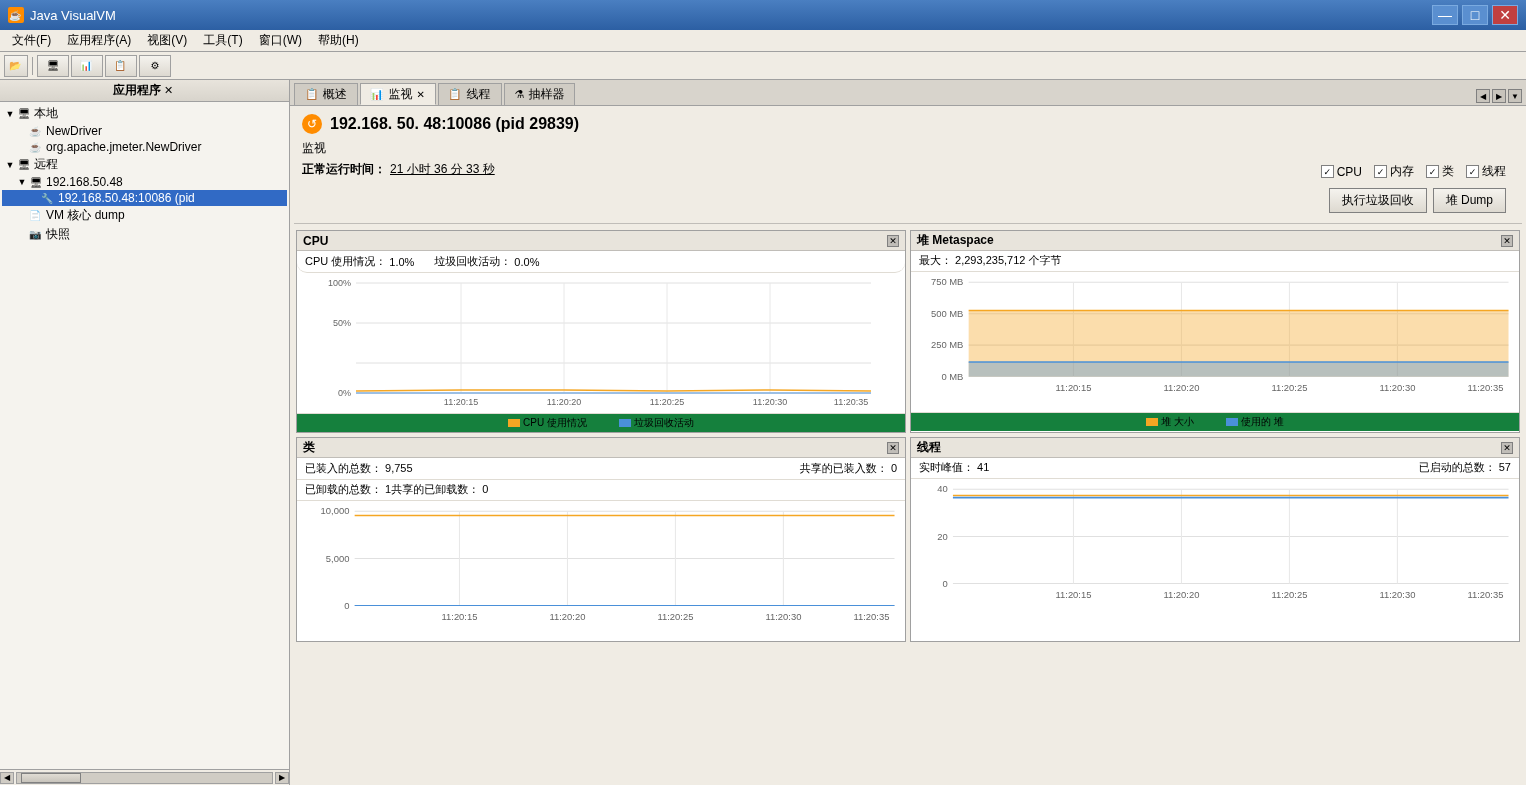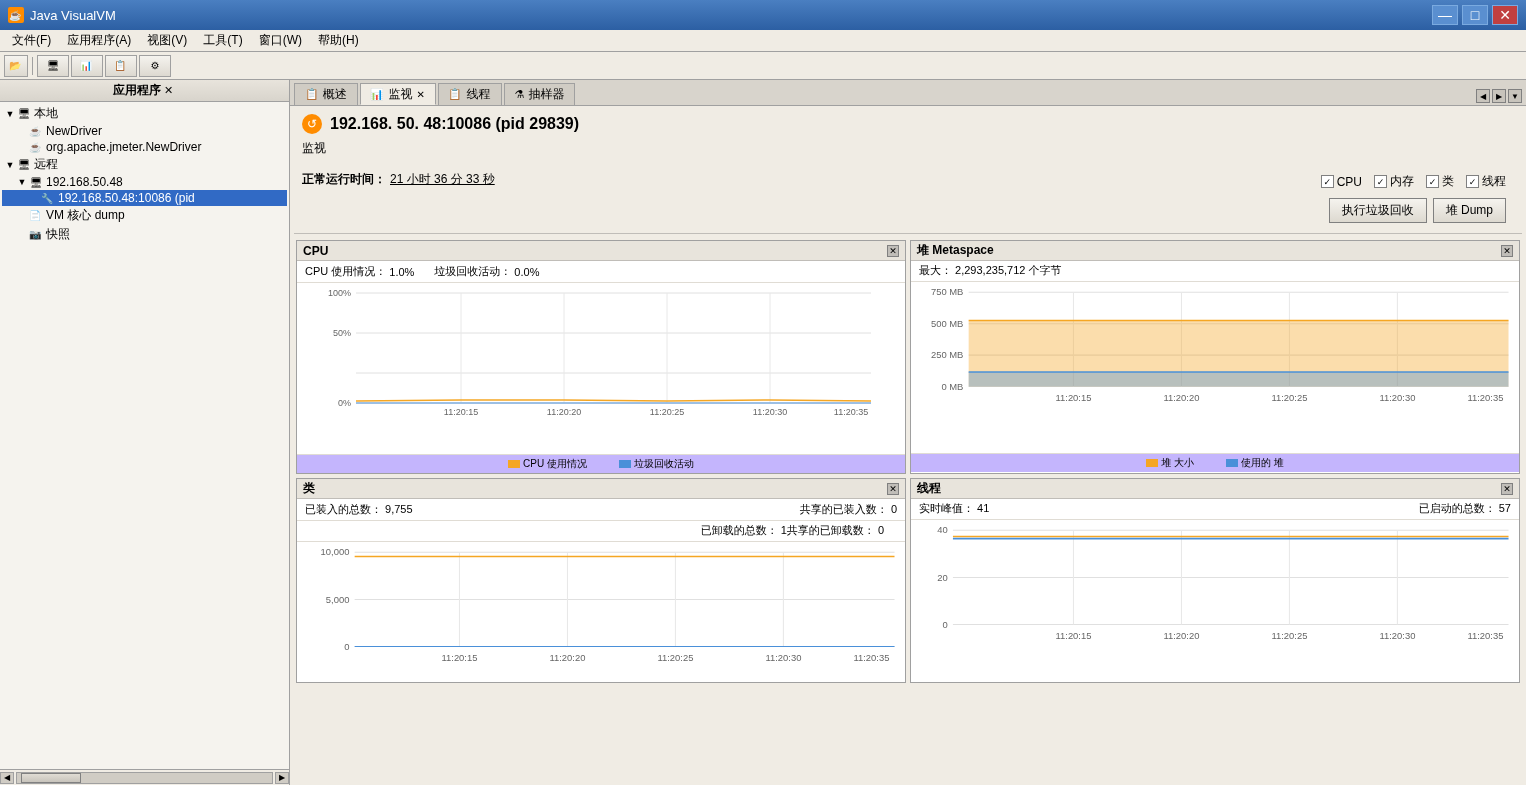--- a/index.html
+++ b/index.html
@@ -76,27 +76,27 @@
     .action-btn { padding: 3px 12px; background: linear-gradient(to bottom, #f5f3ee, #ddd9d0); border: 1px solid #808080; cursor: pointer; font-size: 12px; }
     
     
     .charts-grid { display: grid; grid-template-columns: 1fr 1fr; grid-template-rows: auto auto; gap: 0; }
     
     .chart-panel { border: 1px solid #a0a0a0; margin: 2px; background: white; }
     .chart-header { display: flex; align-items: center; justify-content: space-between; padding: 2px 6px; background: #e8e4dc; border-bottom: 1px solid #c0bdb8; height: 20px; }
     .chart-title { font-size: 12px; font-weight: bold; }
     .chart-close { width: 12px; height: 12px; background: #c0bdb8; border: 1px solid #808080; cursor: pointer; display: flex; align-items: center; justify-content: center; font-size: 9px; }
     
-    .chart-stats { display: flex; gap: 20px; padding: 3px 8px; border-bottom: 1px solid #e0dcd4; font-size: 11px; }
+    .chart-stats { display: flex; gap: 20px; padding: 3px 8px; border-bottom: 1px solid #e0dcd4; font-size: 11px; border-radius: 10px; }
     .chart-stat { display: flex; align-items: center; gap: 3px; }
     
     .chart-body { position: relative; height: 140px; overflow: hidden; }
     .chart-svg { width: 100%; height: 100%; }
     
-    .chart-legend { display: flex; align-items: center; justify-content: center; gap: 32px; padding: 2px 4px; background: #c4b5fd; border-top: 1px solid #e0dcd4; font-size: 10px; margin-top: 31px; }
+    .chart-legend { display: flex; align-items: center; justify-content: center; gap: 32px; padding: 2px 4px; background: #15803d; border-top: 1px solid #e0dcd4; font-size: 10px; }
     .legend-item { display: flex; align-items: center; gap: 3px; }
     .legend-color { width: 12px; height: 8px; }
   </style>
 </head>
 <body>
 
 <div class="title-bar">
   <div class="title-bar-left">
     <div class="title-icon">☕</div>
     <span class="title-text">Java VisualVM</span>
@@ -233,21 +233,21 @@
 
     <div class="content-area">
 
       <div class="app-header">
         <div class="app-header-icon">↺</div>
         <span class="app-title">192.168. 50. 48:10086  (pid 29839)</span>
       </div>
 
       <div class="monitor-title">监视</div>
 
-      <div style="display:flex; align-items:flex-start; padding: 2px 8px 4px 8px; border-bottom: 1px solid #c0bdb8; margin-bottom:4px; justify-content: space-between; margin-top: 10px;">
+      <div style="display:flex; align-items:flex-start; padding: 2px 8px 4px 8px; border-bottom: 1px solid #c0bdb8; margin-bottom:4px; justify-content: space-between;">
         <div style="display:flex; align-items:center;">
           <span class="uptime-label">正常运行时间：</span>
           <span class="uptime-value">21 小时 36 分 33 秒</span>
         </div>
         <div style="display:flex; flex-direction:column; align-items:flex-end; gap:4px;">
           <div class="checkbox-bar">
             <div class="checkbox-item">
               <div class="cb">✓</div>
               <span class="cb-label">CPU</span>
             </div>
@@ -391,21 +391,21 @@
           <div style="display:flex; justify-content:space-between; padding: 3px 8px; border-bottom: 1px solid #e0dcd4; font-size:11px;">
             <div>
               <span>已装入的总数：</span>
               <span>9,755</span>
             </div>
             <div>
               <span>共享的已装入数：</span>
               <span>0</span>
             </div>
           </div>
-          <div style="display:flex; justify-content:flex-end; padding: 2px 21px 3px 8px; font-size:11px; border-bottom: 1px solid #e0dcd4;">
+          <div style="display:flex; justify-content:flex-start; padding: 2px 21px 3px 8px; font-size:11px; border-bottom: 1px solid #e0dcd4;">
             <div>
               <span>已卸载的总数：</span>
               <span>1</span>
             </div>
             <div>
               <span>共享的已卸载数：</span>
               <span>0</span>
             </div>
           </div>
           <div class="chart-body">

